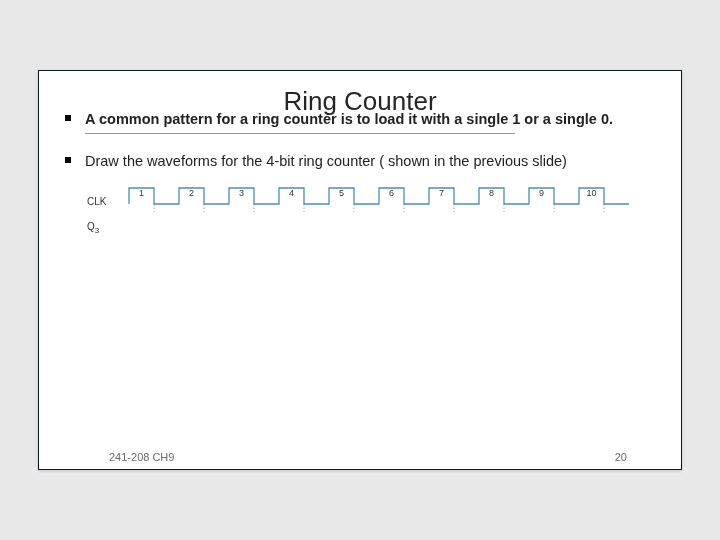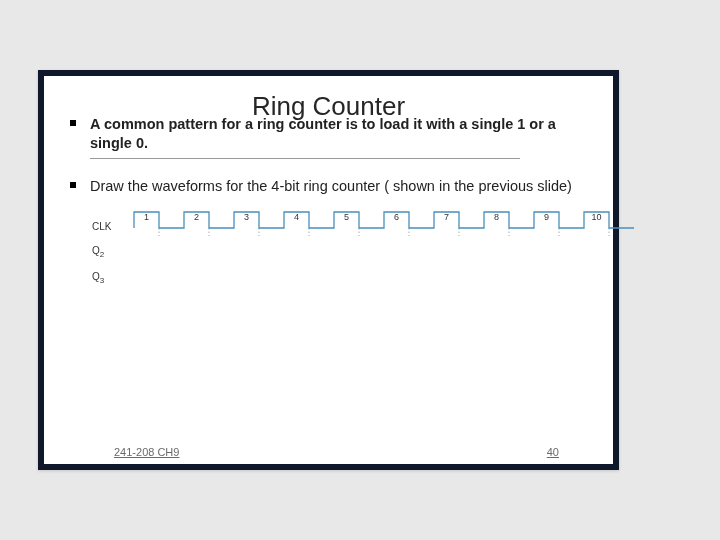--- a/index.html
+++ b/index.html
@@ -1,22 +1,22 @@
 <!DOCTYPE html>
 <html><head>
 <meta charset="utf-8">
 <style>
   * { box-sizing: border-box; margin: 0; padding: 0; }
   html, body { width: 720px; height: 540px; background: #e8e8e8; font-family: Verdana, Arial, sans-serif; }
   .slide {
     position: absolute;
     left: 38px; top: 70px;
-    width: 581px; height: 400px;
+    width: 644px; height: 400px;
     background: #ffffff;
-    border: 6px solid #0f172a;
+    border: 1px solid #0f172a;
     box-shadow: 0 1px 3px rgba(0,0,0,0.15);
     padding: 12px 24px 8px 24px;
   }
   .title {
     font-family: Arial, Helvetica, sans-serif;
     font-size: 26px;
     font-weight: 400;
     color: #262626;
     text-align: center;
     margin: 4px 0 0 0;
@@ -76,21 +76,20 @@
   .dash { stroke: #888; stroke-width: 0.7; stroke-dasharray: 1.5 2; }
   .footer {
     position: absolute;
     bottom: 6px; left: 0; right: 0;
     display: flex;
     justify-content: space-between;
     padding: 0 54px 0 70px;
     font-size: 11px;
     color: #6a6a6a;
     font-family: Arial, sans-serif;
-    text-decoration: underline;
   }
 </style>
 </head>
 <body>
 
 <div class="slide">
 
   <h1 class="title">Ring Counter</h1>
 
   <ul class="bullets">
@@ -128,25 +127,22 @@
             <line x1="275" x2="275" y1="18" y2="26" class="dash"></line>
             <line x1="325" x2="325" y1="18" y2="26" class="dash"></line>
             <line x1="375" x2="375" y1="18" y2="26" class="dash"></line>
             <line x1="425" x2="425" y1="18" y2="26" class="dash"></line>
             <line x1="475" x2="475" y1="18" y2="26" class="dash"></line>
           </g>
       </svg>
     </div>
 
     <div class="row">
-      <div class="row-label">Q<sub>2</sub></div>
-    </div>
-    <div class="row">
       <div class="row-label">Q<sub>3</sub></div>
     </div>
   </div>
 
   <div class="footer">
     <span>241-208 CH9</span>
-    <span>40</span>
+    <span>20</span>
   </div>
 
 </div>
 
 </body></html>

